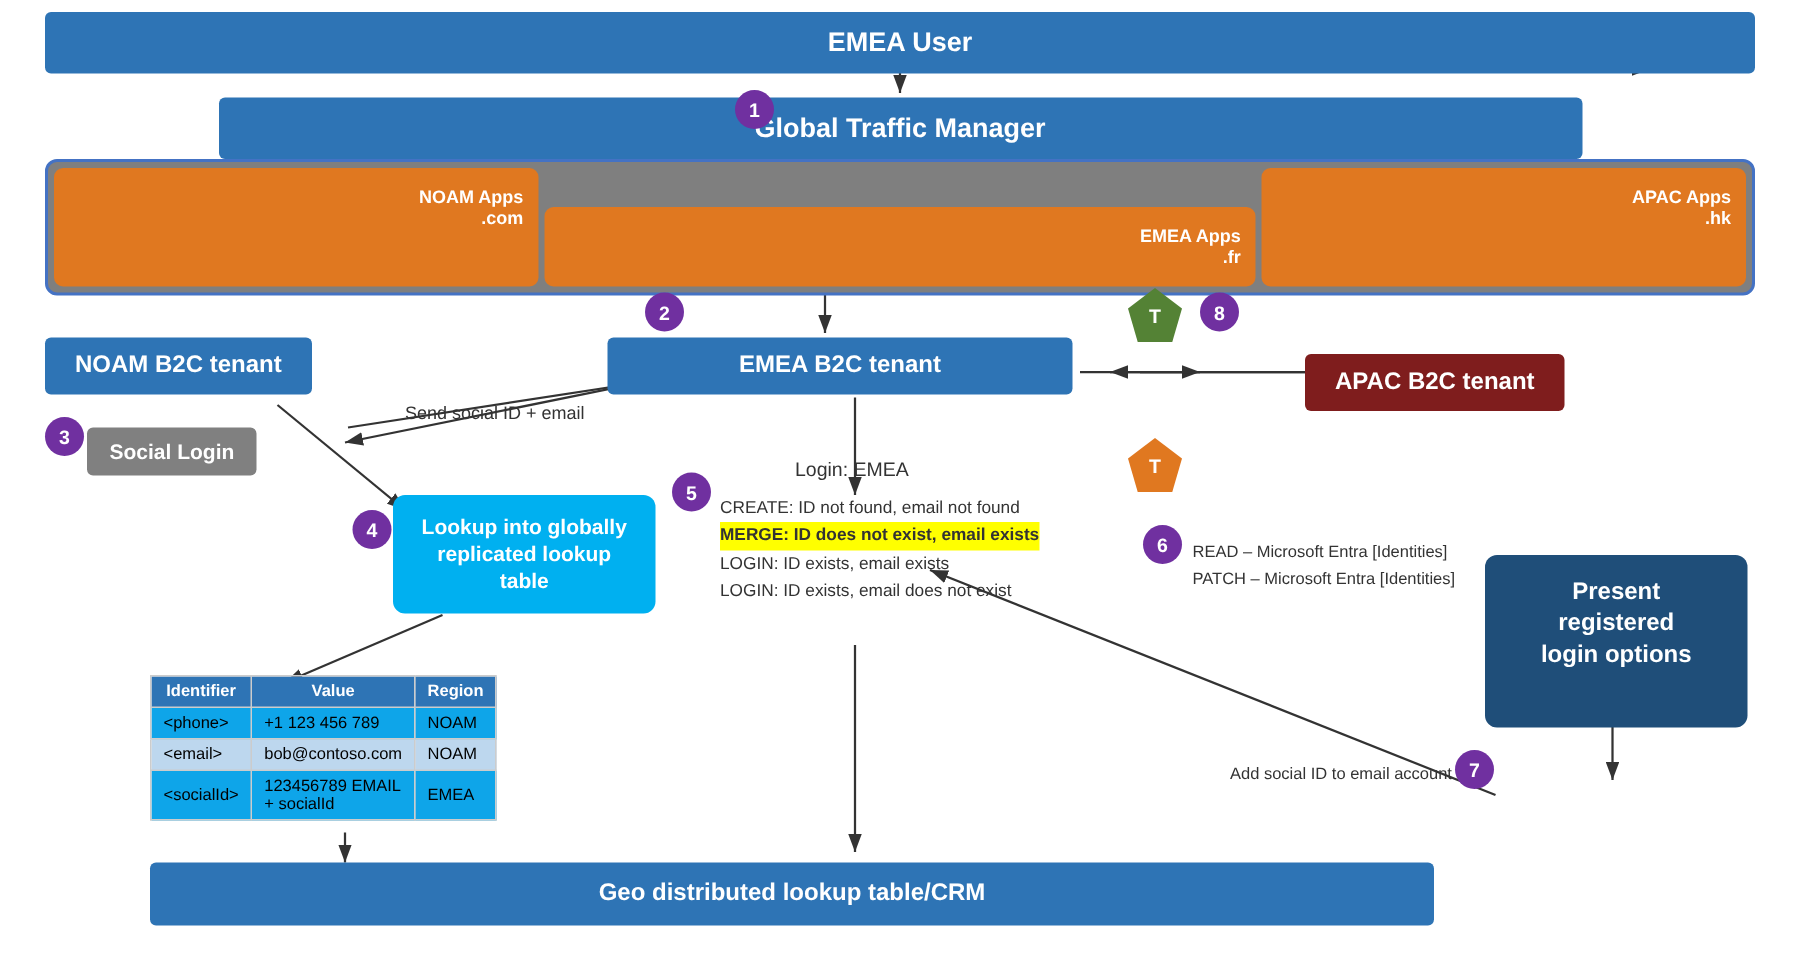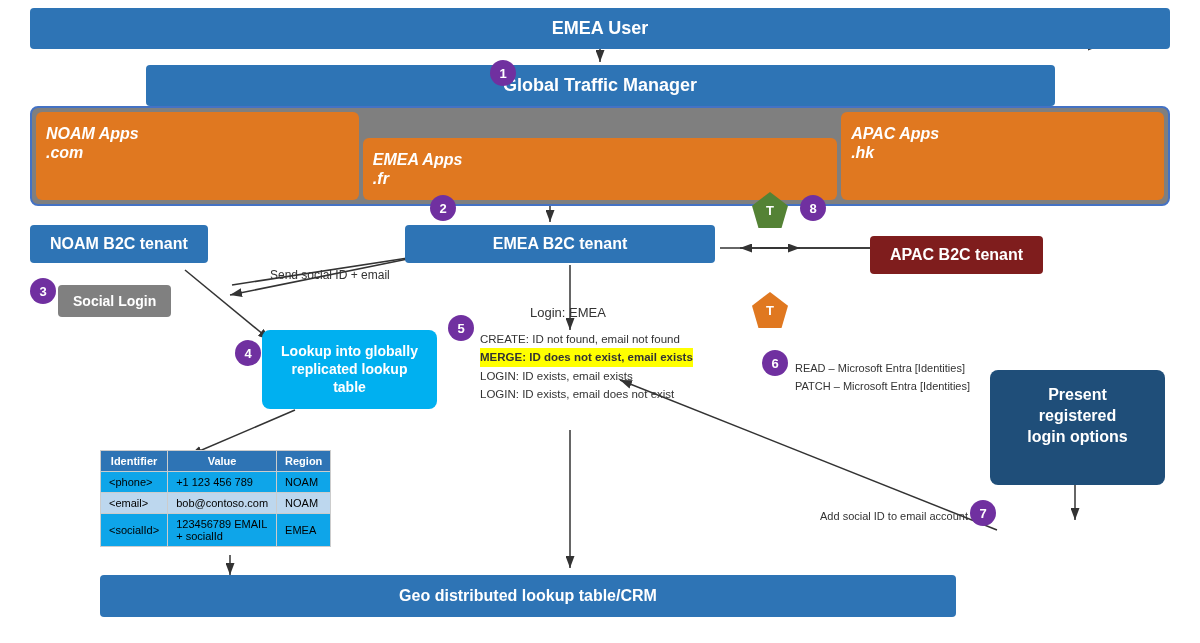--- a/index.html
+++ b/index.html
@@ -50,27 +50,26 @@
       border: 2px solid #4472C4;
       border-radius: 8px;
       background: #7f7f7f;
       padding: 4px;
       gap: 4px;
     }
     .app-box {
       background: #E07820;
       color: white;
       border-radius: 6px;
-      text-align: left;
-      font-size: 16px;
+      text-align: right;
+      font-size: 12px;
       font-weight: 700;
       padding: 12px 10px;
       flex: 1;
       line-height: 1.2;
-      font-style: italic;
     }
     .app-box.center {
       flex: 1.5;
       margin-top: 26px;
     }
     .tenant-box {
       background: #2E74B5;
       color: white;
       border-radius: 4px;
       text-align: center;

